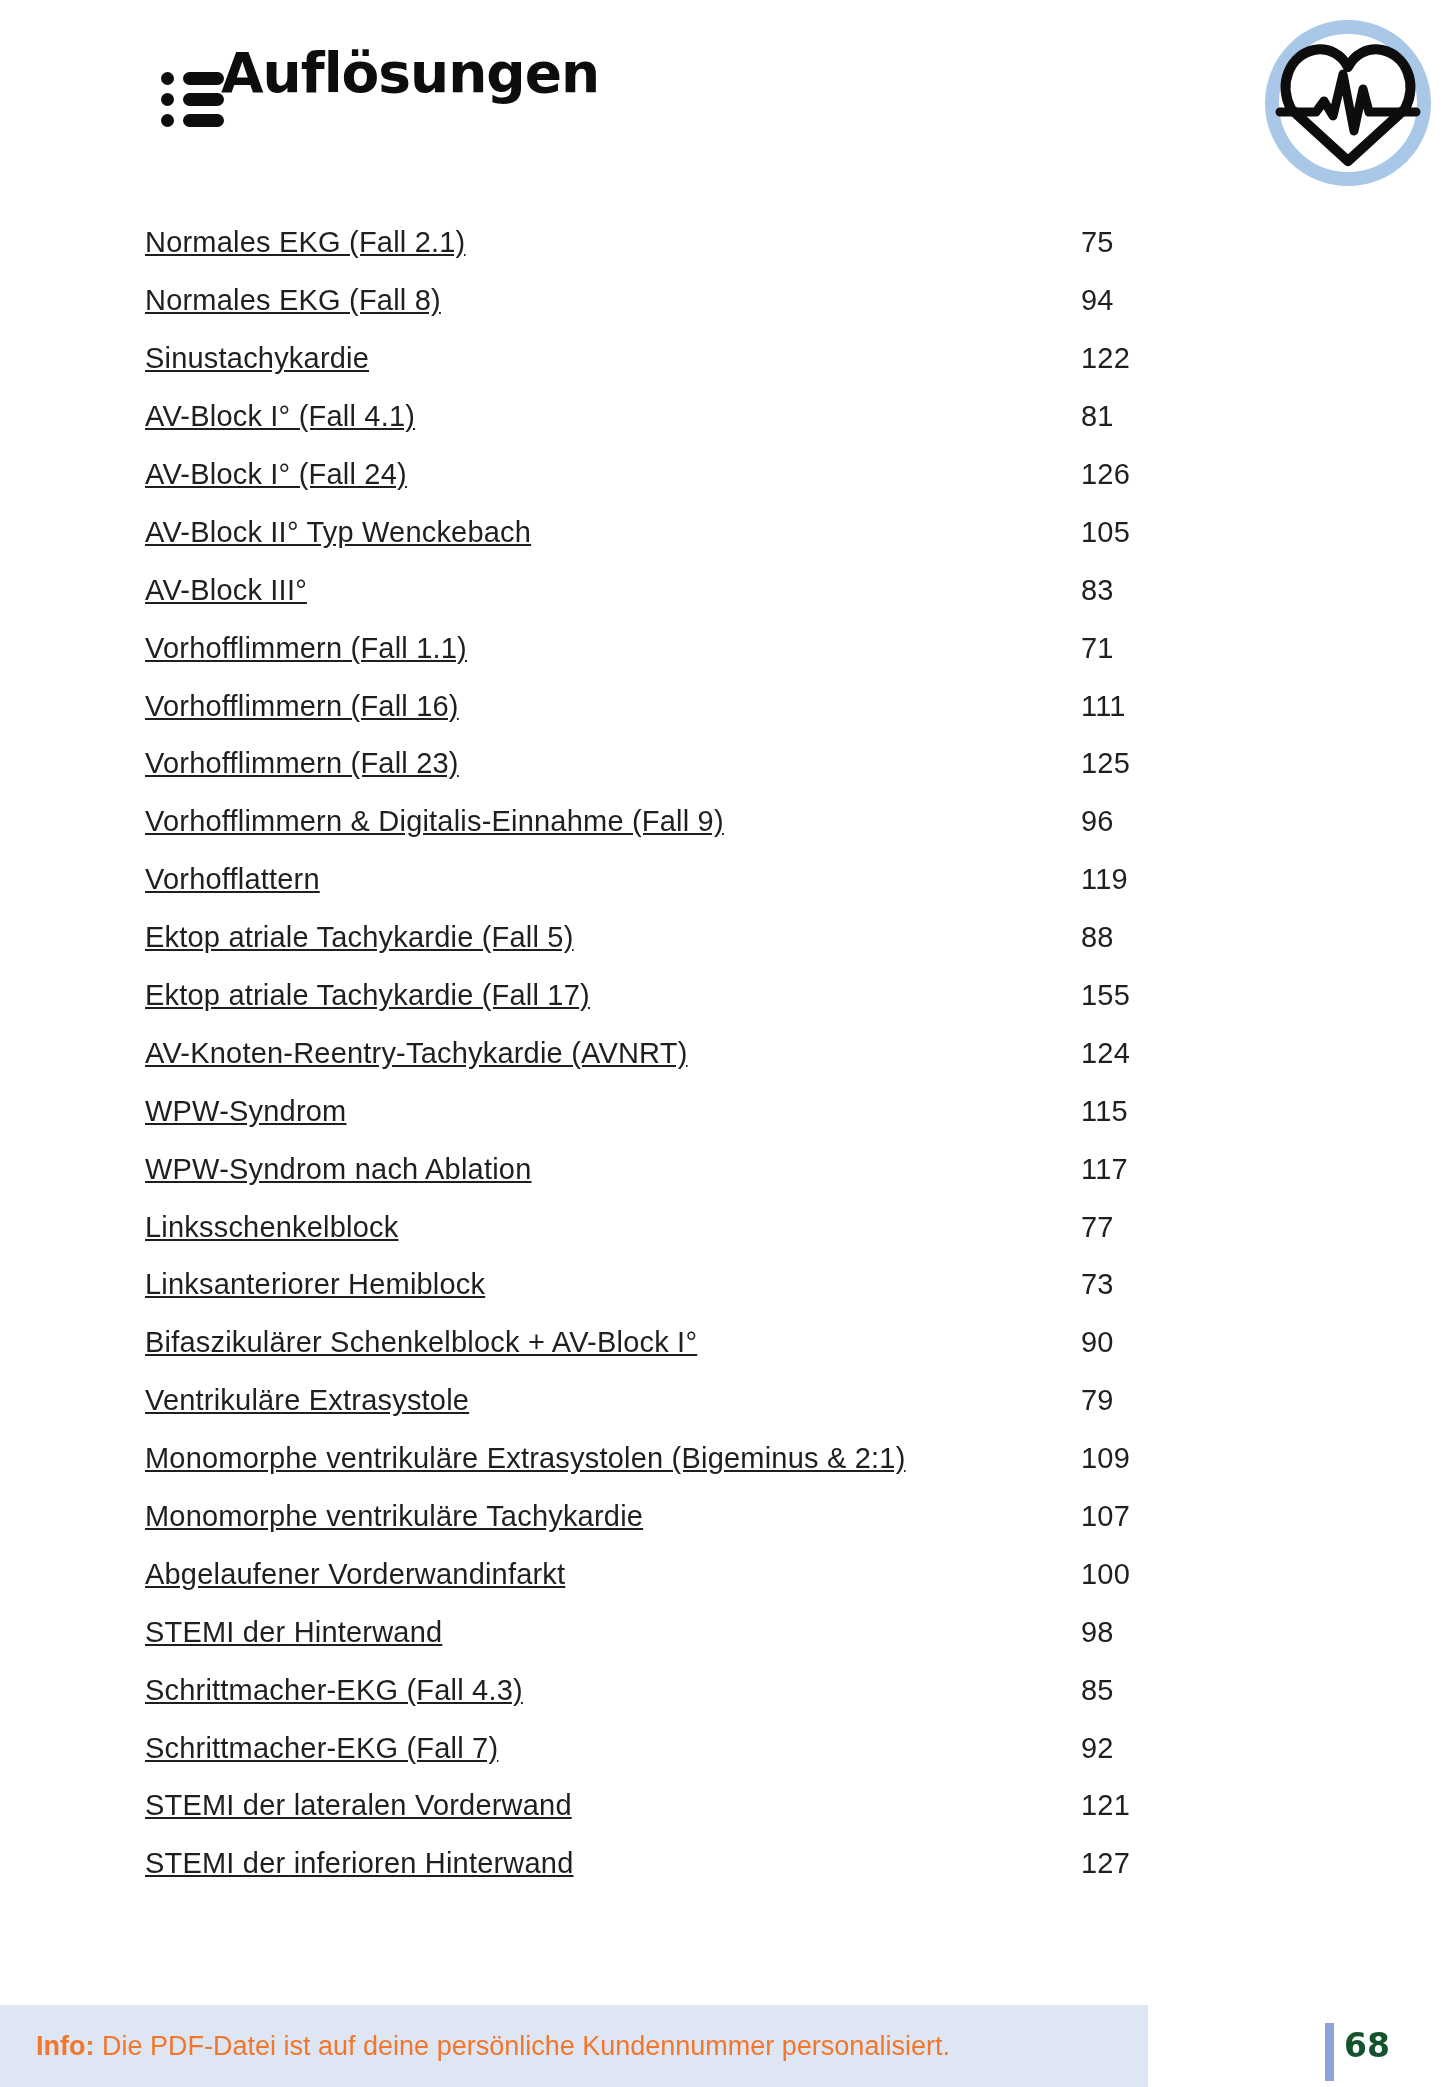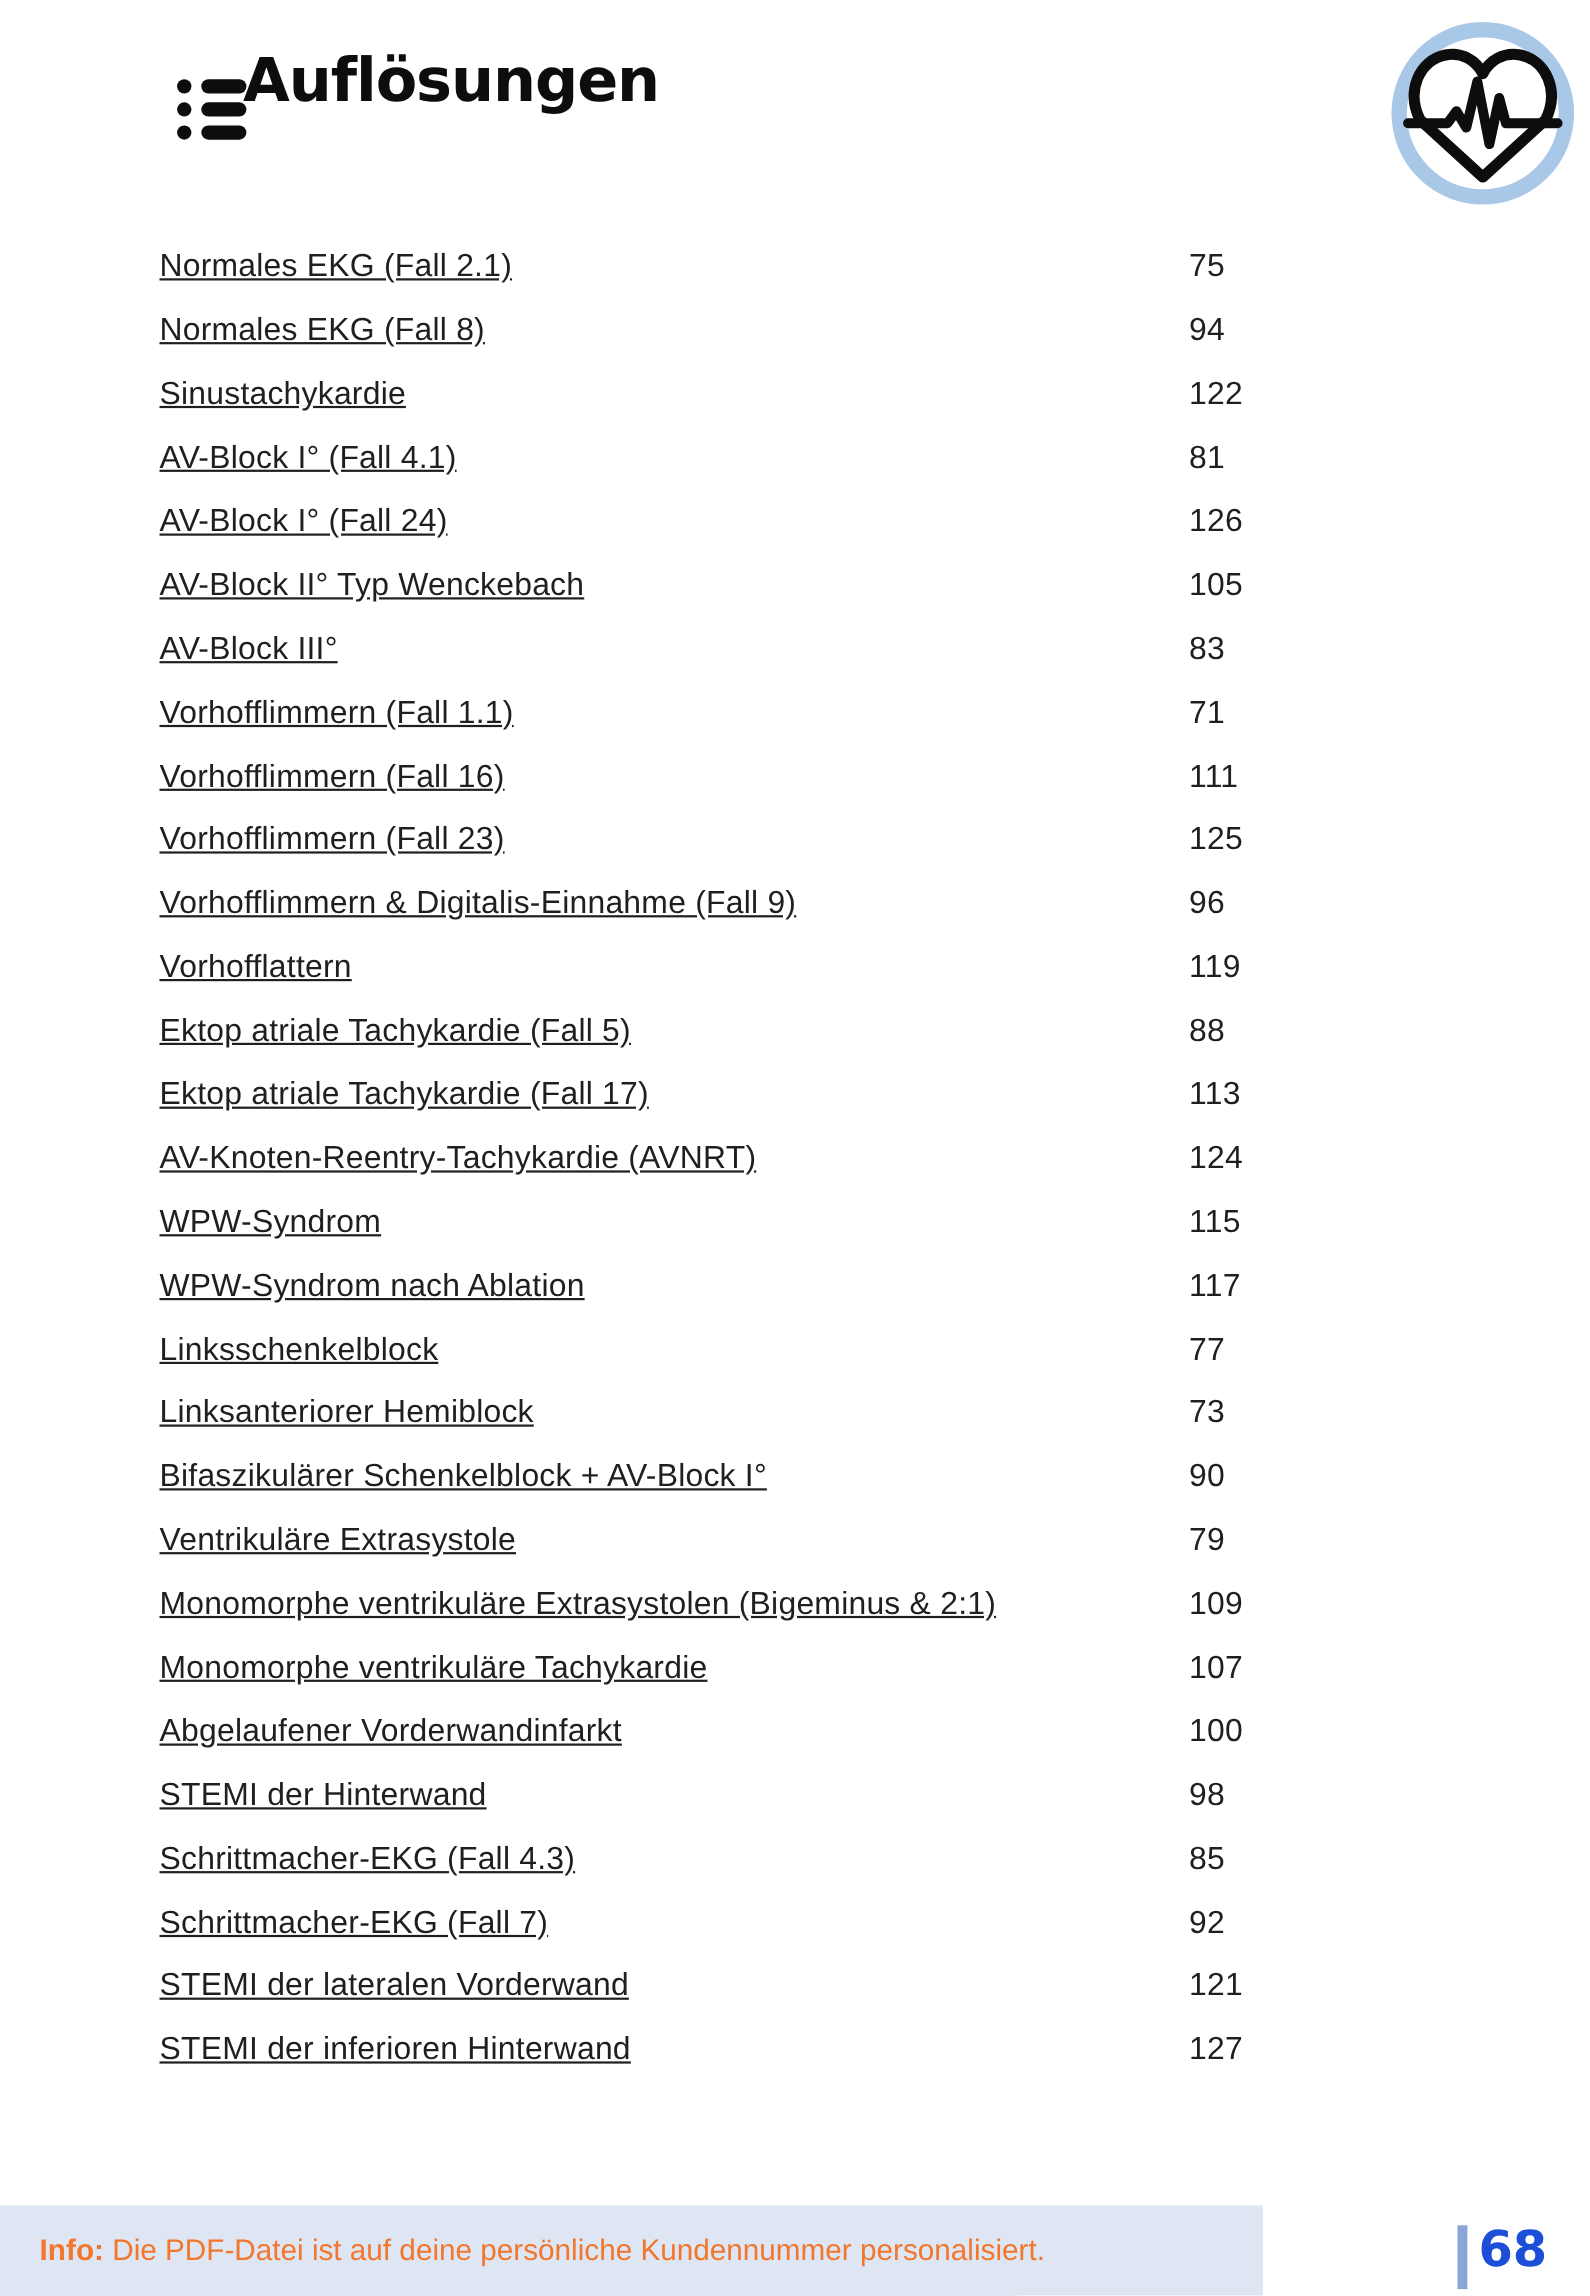--- a/index.html
+++ b/index.html
@@ -96,23 +96,23 @@
     width: 9px;
     height: 58px;
     background: #8ba5d9;
   }
   .footer-page {
     position: absolute;
     left: 1344px;
     top: 50%;
     transform: translateY(-52%);
     font-family: "DejaVu Sans", sans-serif;
-    font-size: 45px;
+    font-size: 33px;
     font-weight: 800;
-    color: #1d4ed8;
+    color: #14532d;
   }
 </style>
 </head>
 <body>
 
 <div class="page">
 
   <div class="header-icon">
     <div class="hi-row">
         <span class="hi-dot"></span>
@@ -186,21 +186,21 @@
       <div class="toc-row">
       <span class="toc-label">Vorhofflattern</span>
       <span class="toc-page">119</span>
     </div>
       <div class="toc-row">
       <span class="toc-label">Ektop atriale Tachykardie (Fall 5)</span>
       <span class="toc-page">88</span>
     </div>
       <div class="toc-row">
       <span class="toc-label">Ektop atriale Tachykardie (Fall 17)</span>
-      <span class="toc-page">113</span>
+      <span class="toc-page">155</span>
     </div>
       <div class="toc-row">
       <span class="toc-label">AV-Knoten-Reentry-Tachykardie (AVNRT)</span>
       <span class="toc-page">124</span>
     </div>
       <div class="toc-row">
       <span class="toc-label">WPW-Syndrom</span>
       <span class="toc-page">115</span>
     </div>
       <div class="toc-row">

